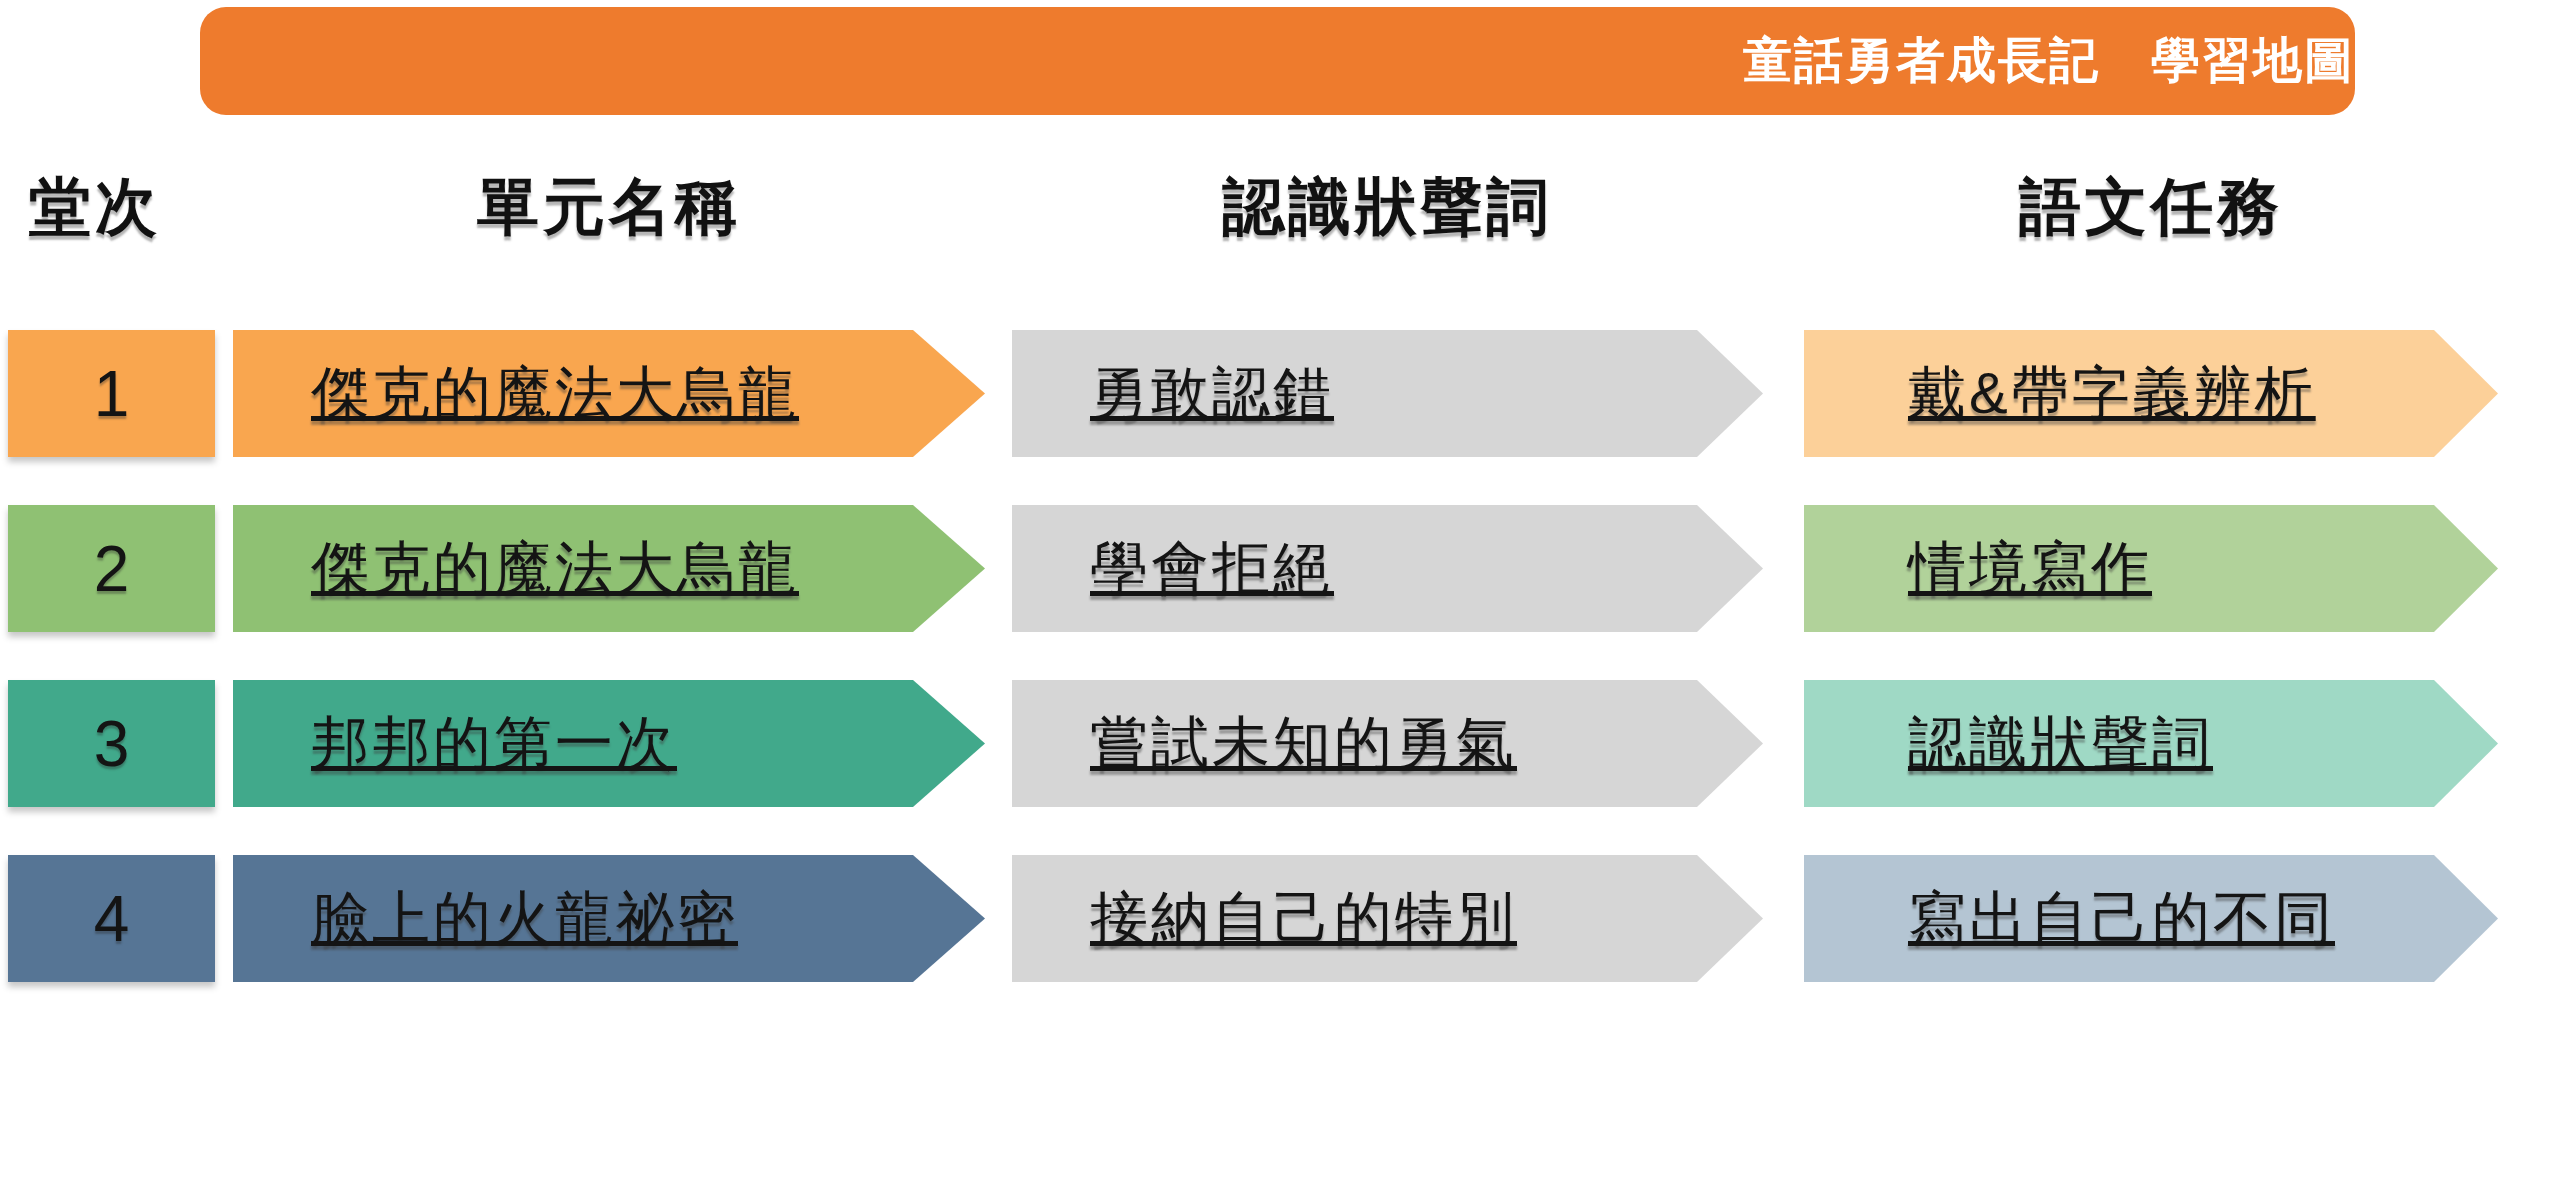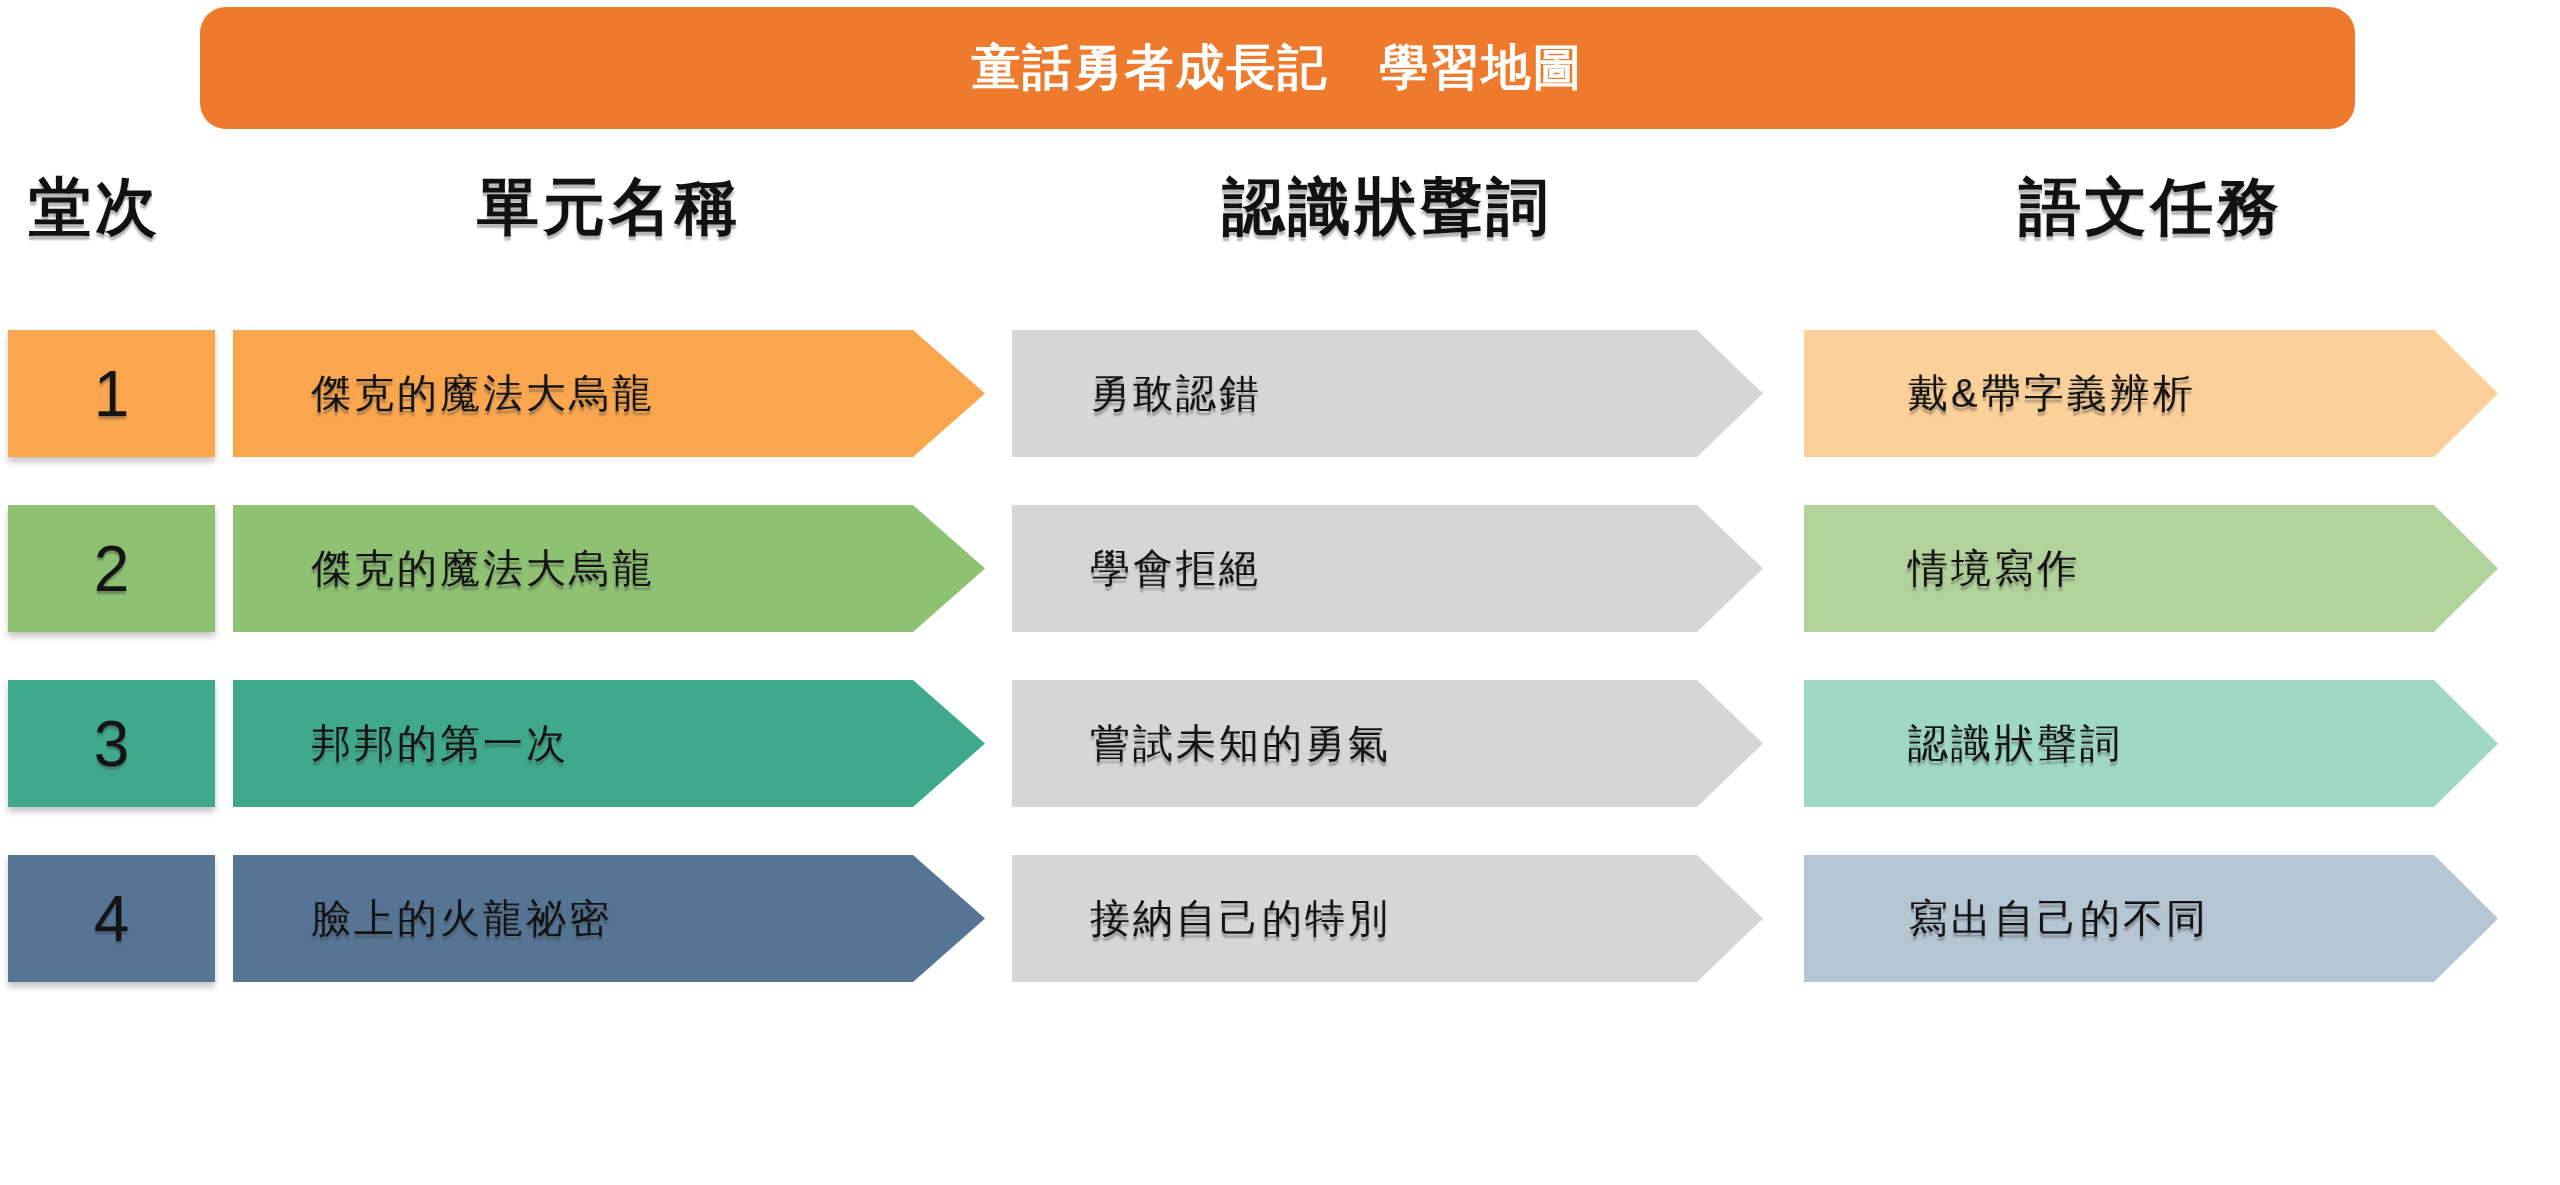--- a/index.html
+++ b/index.html
@@ -4,23 +4,23 @@
 <style>
   html,body { margin:0; padding:0; background:#ffffff; }
   body {
     width:2560px; height:1185px; overflow:hidden;
     font-family:"Liberation Sans","DejaVu Sans",sans-serif;
   }
   .canvas { position:relative; width:2560px; height:1185px; background:#ffffff; }
 
   
   .banner {
-    position:absolute; left:200px; top:7px; width:2155px; height:122px;
+    position:absolute; left:200px; top:7px; width:2155px; height:108px;
     background:var(--banner,#EE7B2D); border-radius:26px;
-    display:flex; align-items:center; justify-content:center;
+    display:flex; align-items:center; justify-content:flex-end;
   }
   .banner .banner-text {
     color:var(--title-text,#ffffff); font-size:49px; font-weight:700;
     letter-spacing:2px; white-space:pre;
   }
 
   
   .headers { position:absolute; top:165px; left:0; width:2560px; height:90px;padding-left:11px; }
   .hdr {
     position:absolute; top:0; text-align:center; font-size:62px; font-weight:700;
@@ -43,23 +43,24 @@
   }
   .numbox {
     left:8px; width:207px; justify-content:center;
     background:var(--main);
   }
   .numbox .num {
     font-size:64px; font-weight:400; color:var(--row-text,#141414);
     text-shadow:0 3px 2px rgba(40,40,40,0.35);
   }
   .arrow .arrow-label {
-    font-size:40px; font-weight:400; color:var(--row-text,#141414);
+    font-size:58px; font-weight:400; color:var(--row-text,#141414);
     letter-spacing:3px; white-space:nowrap;
     text-shadow:0 4px 2px rgba(60,60,60,0.4);
+    text-decoration:underline;
   }
   .arrow.unit {
     left:233px; width:752px; padding-left:78px; background:var(--main);
     clip-path:polygon(0 0, calc(100% - 72px) 0, 100% 50%, calc(100% - 72px) 100%, 0 100%);
   }
   .arrow.focus {
     left:1012px; width:751px; padding-left:78px; background:var(--gray-arrow,#D6D6D6);
     clip-path:polygon(0 0, calc(100% - 66px) 0, 100% 50%, calc(100% - 66px) 100%, 0 100%);
   }
   .arrow.task {

